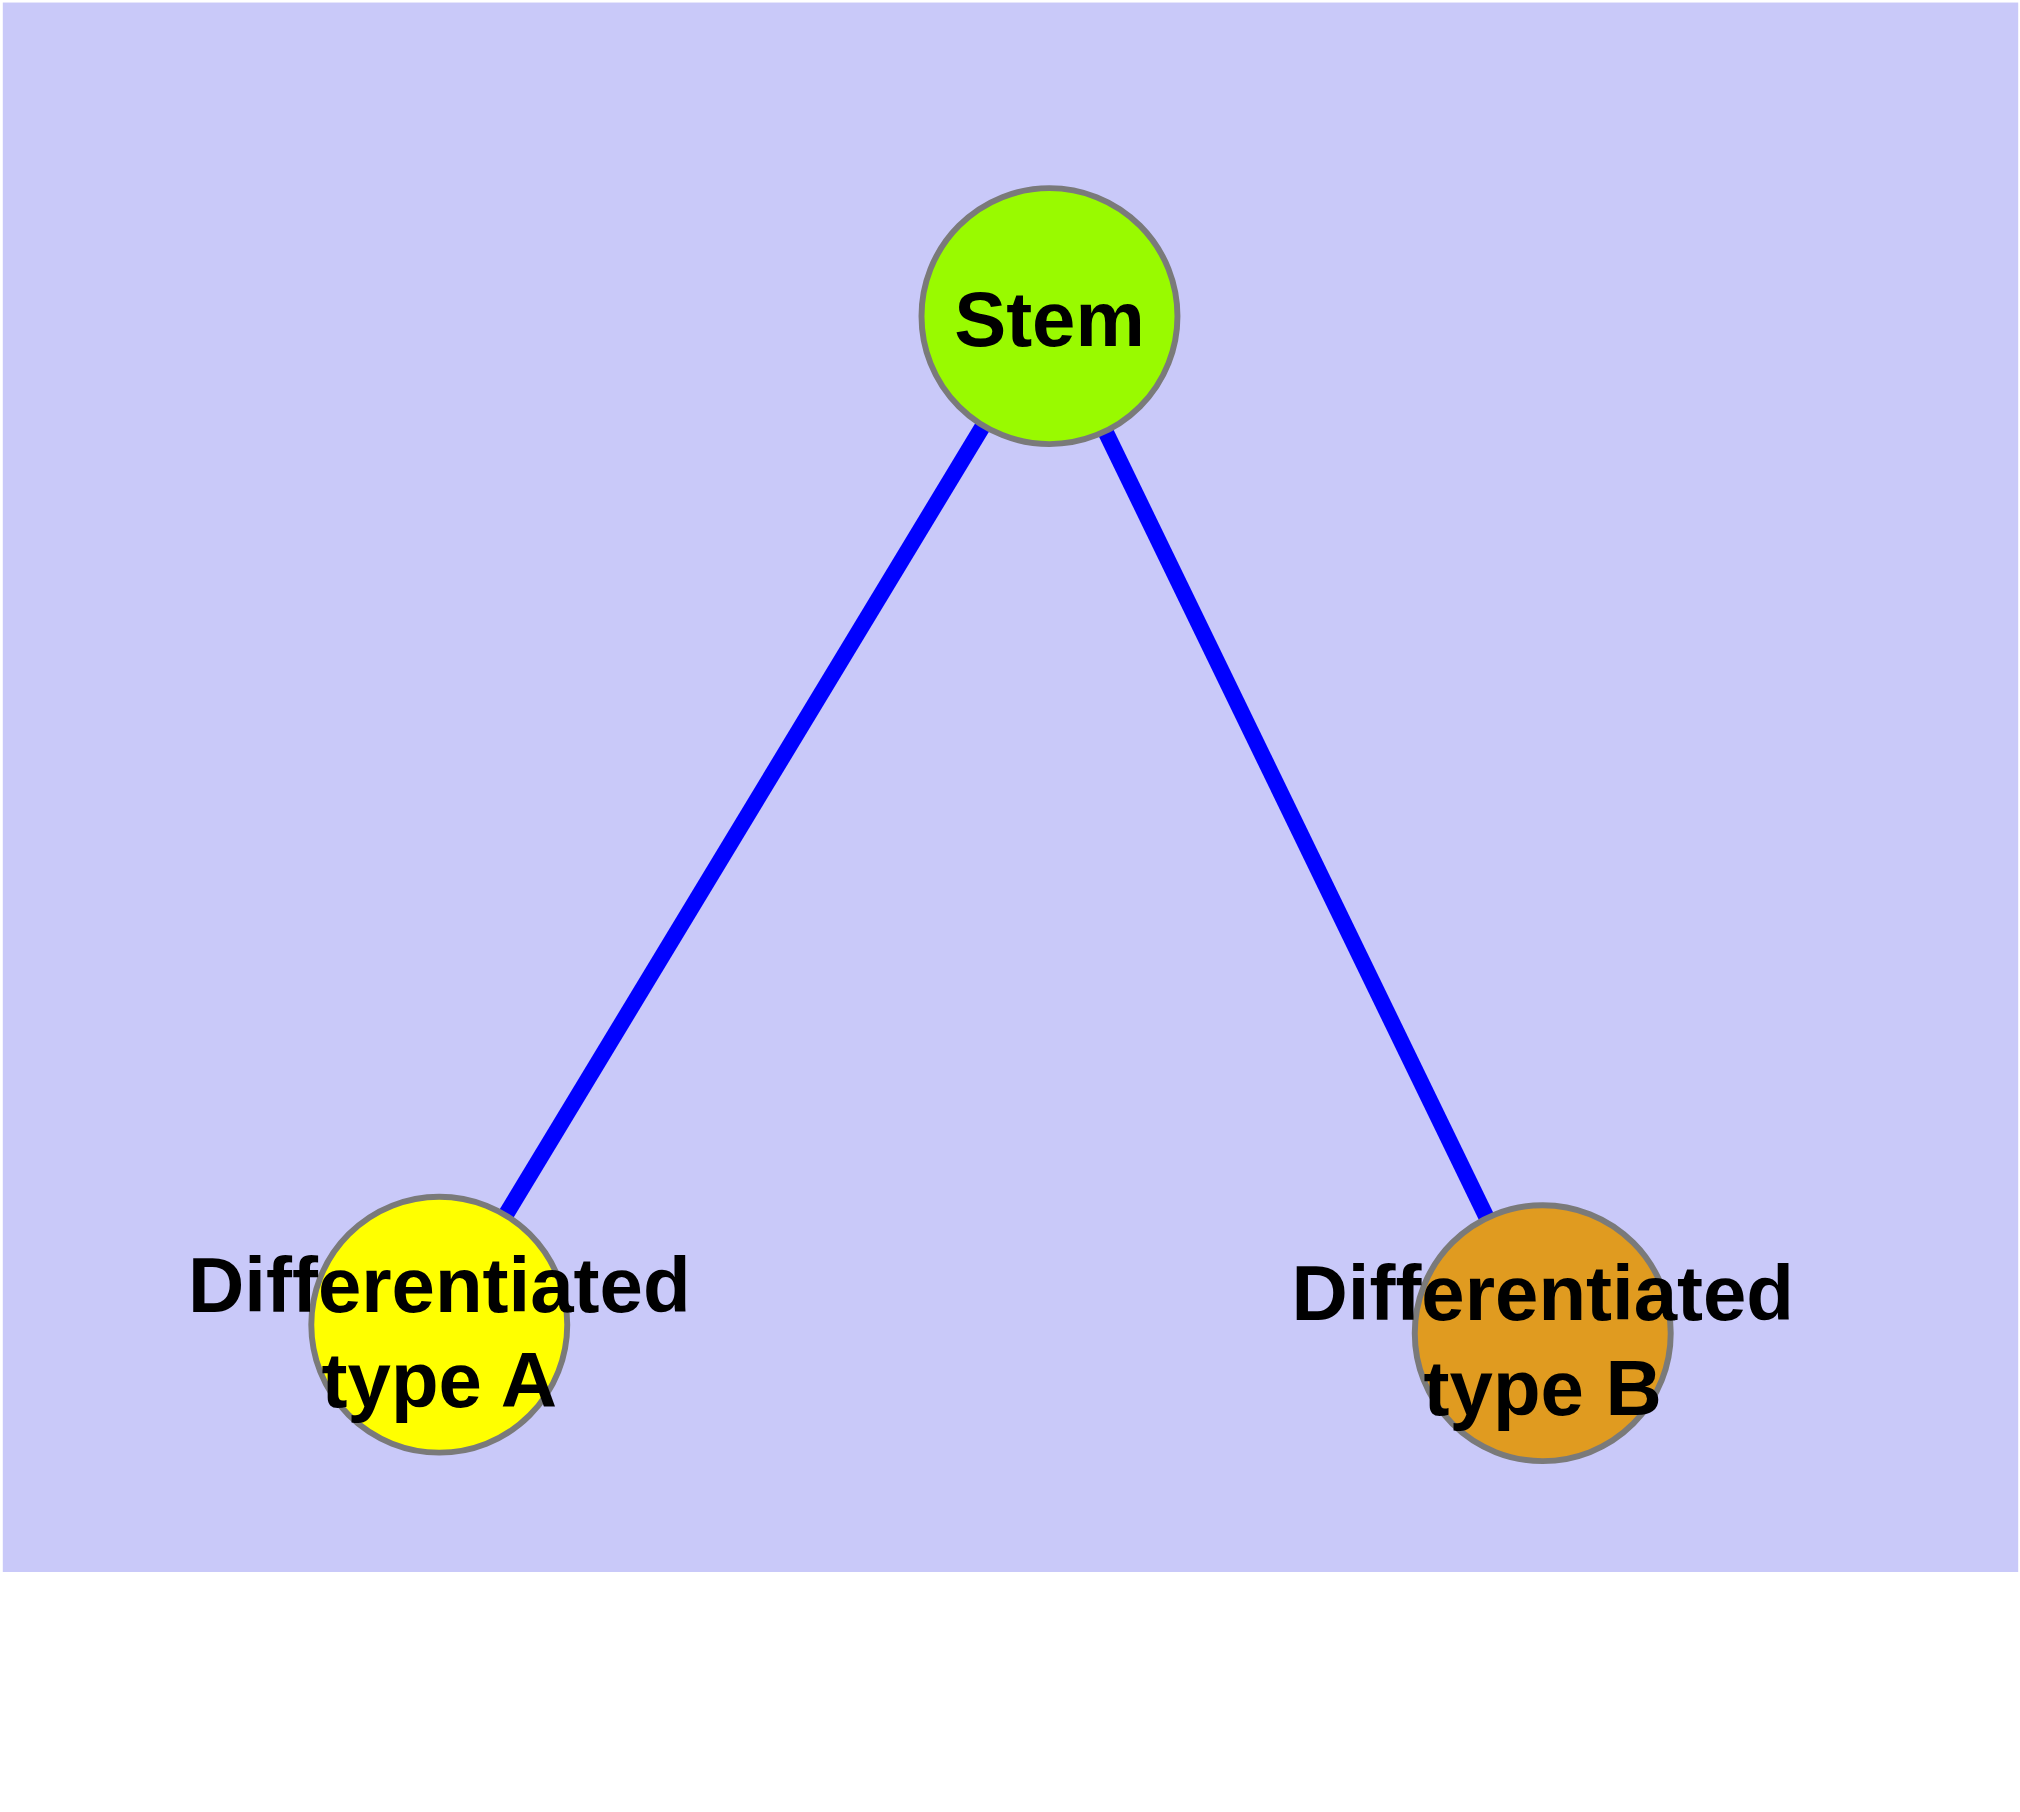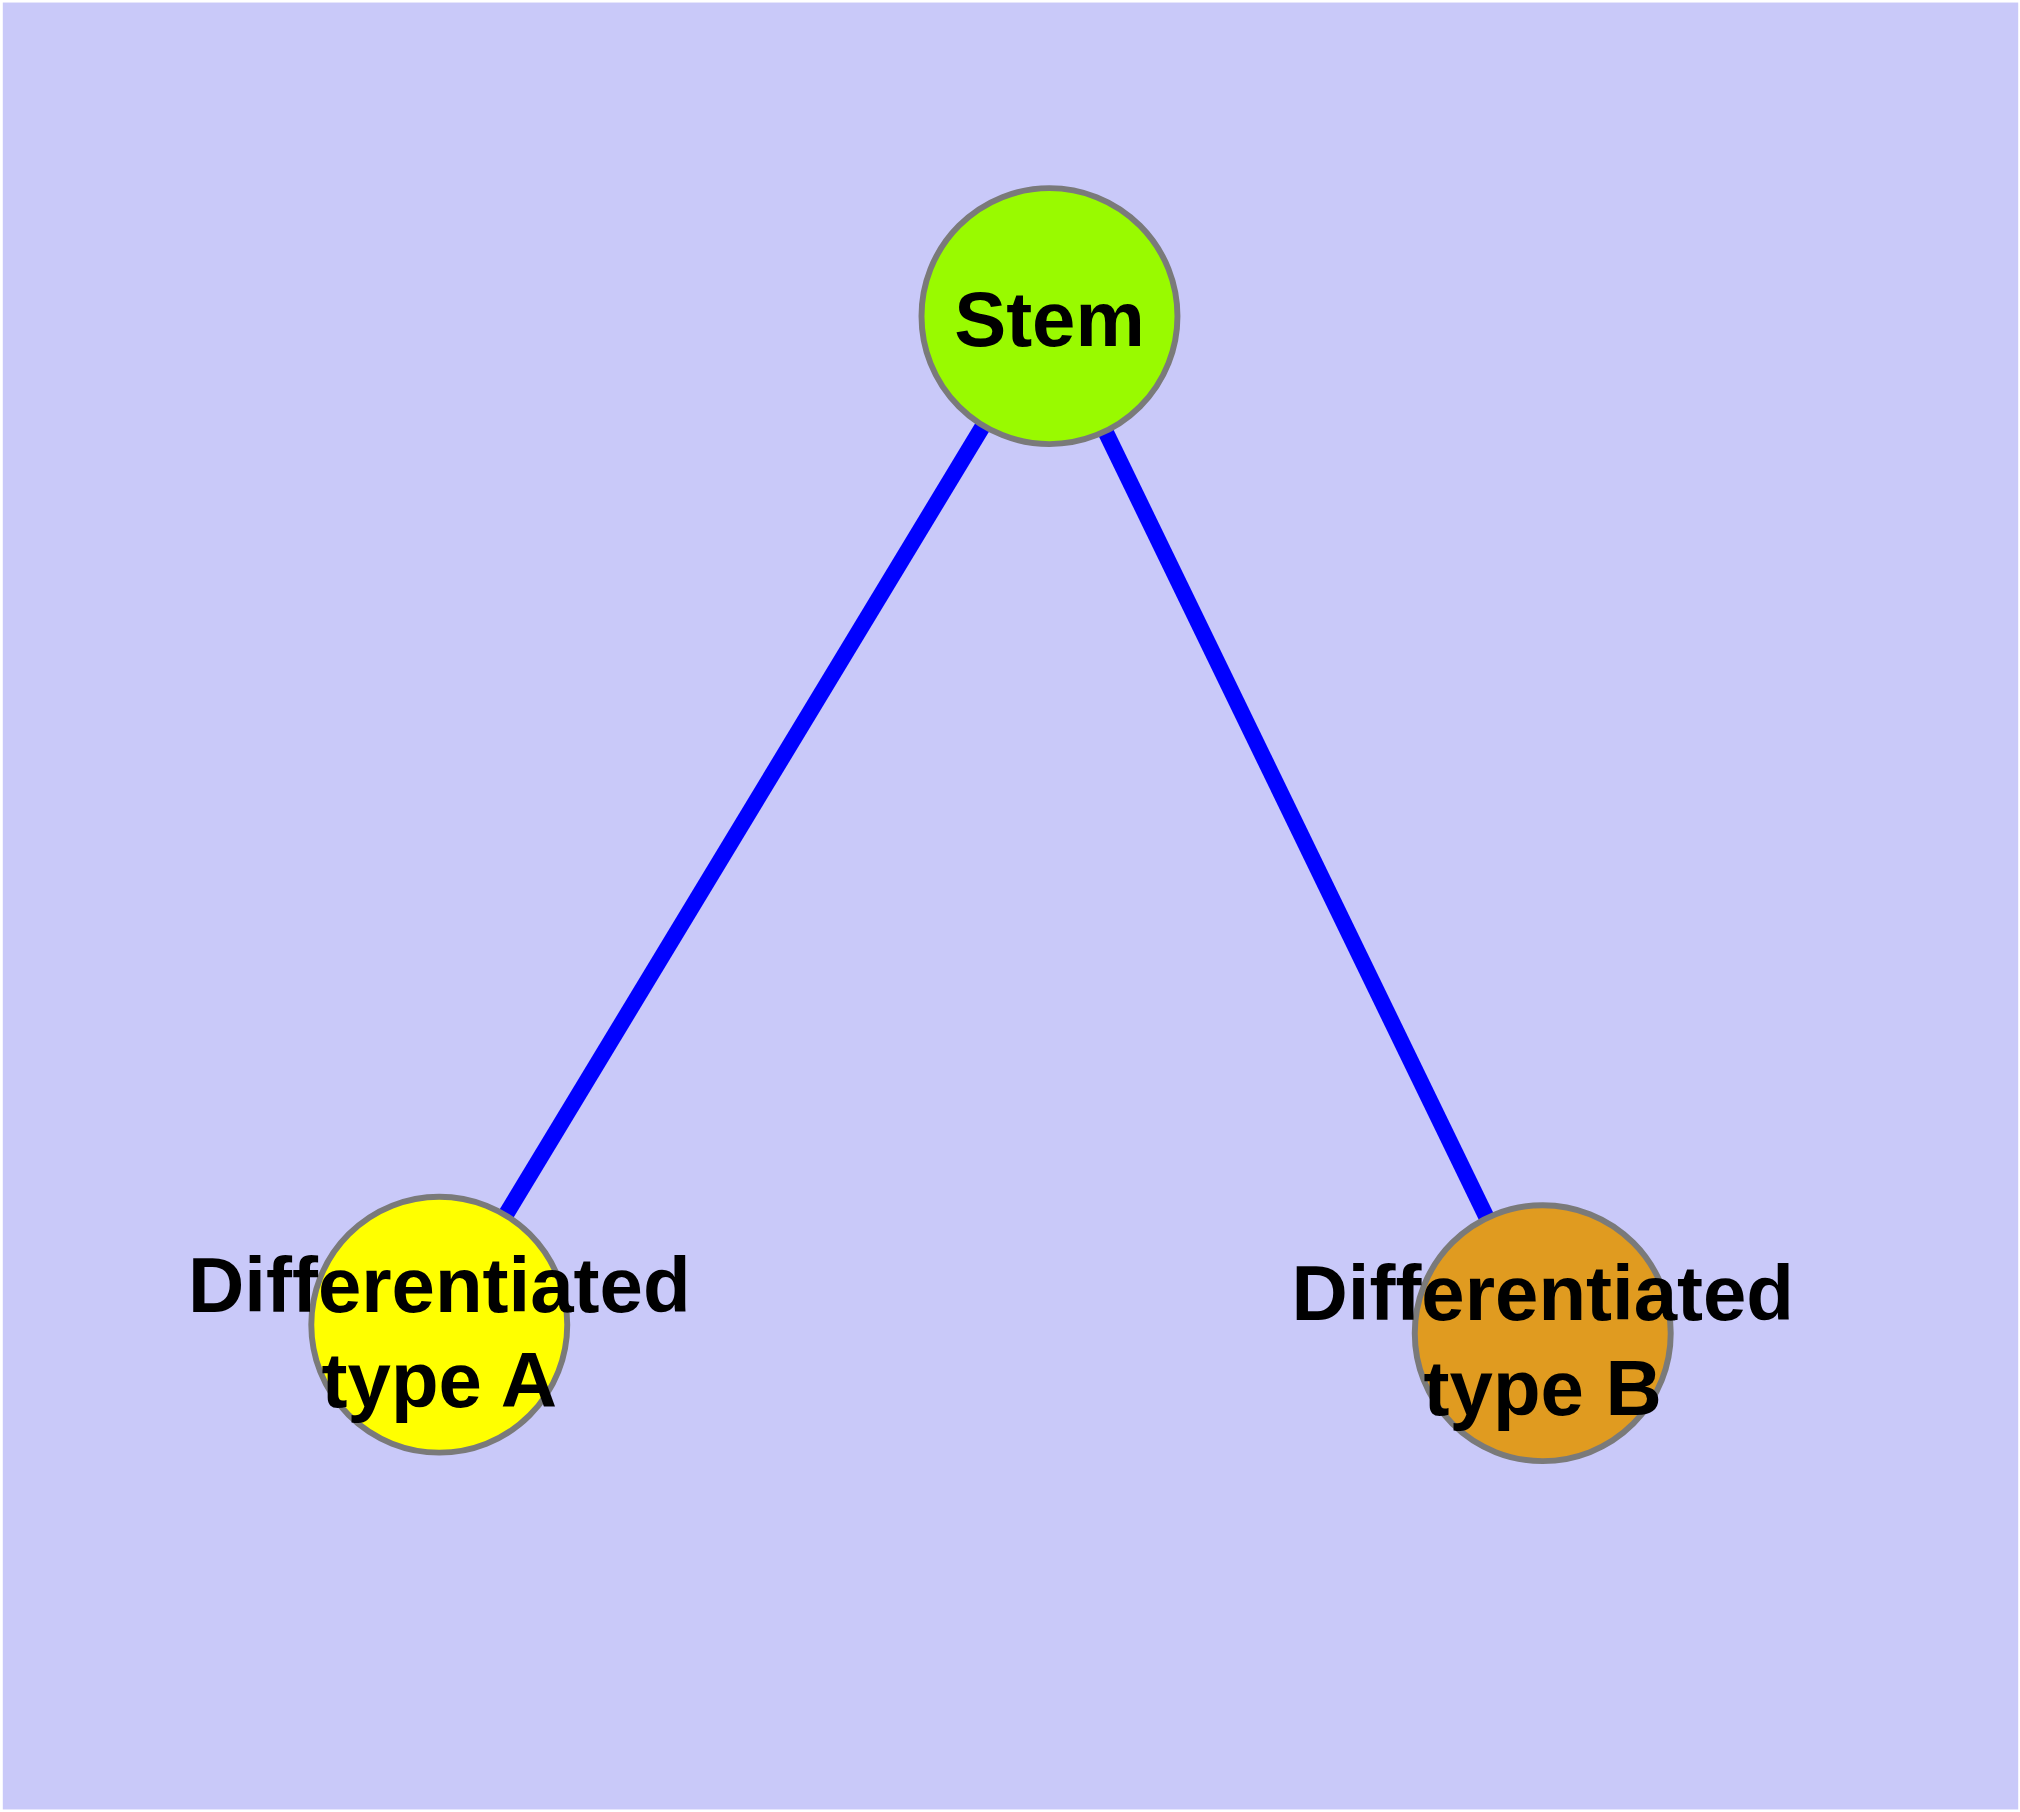--- a/index.html
+++ b/index.html
@@ -2,21 +2,21 @@
 <html style="font-size:13.6px"><head>
 <meta charset="utf-8">
 <style>
   html, body {
     margin: 0;
     padding: 0;
     background: #ffffff;
   }
   .page {
     width: 2021px;
-    height: 1812px;
+    height: 1572px;
     position: relative;
     background: #ffffff;
   }
   svg.diagram {
     display: block;
     width: 2021px;
     height: 1812px;
   }
   .node-label {
     font-family: "Liberation Sans", sans-serif;

